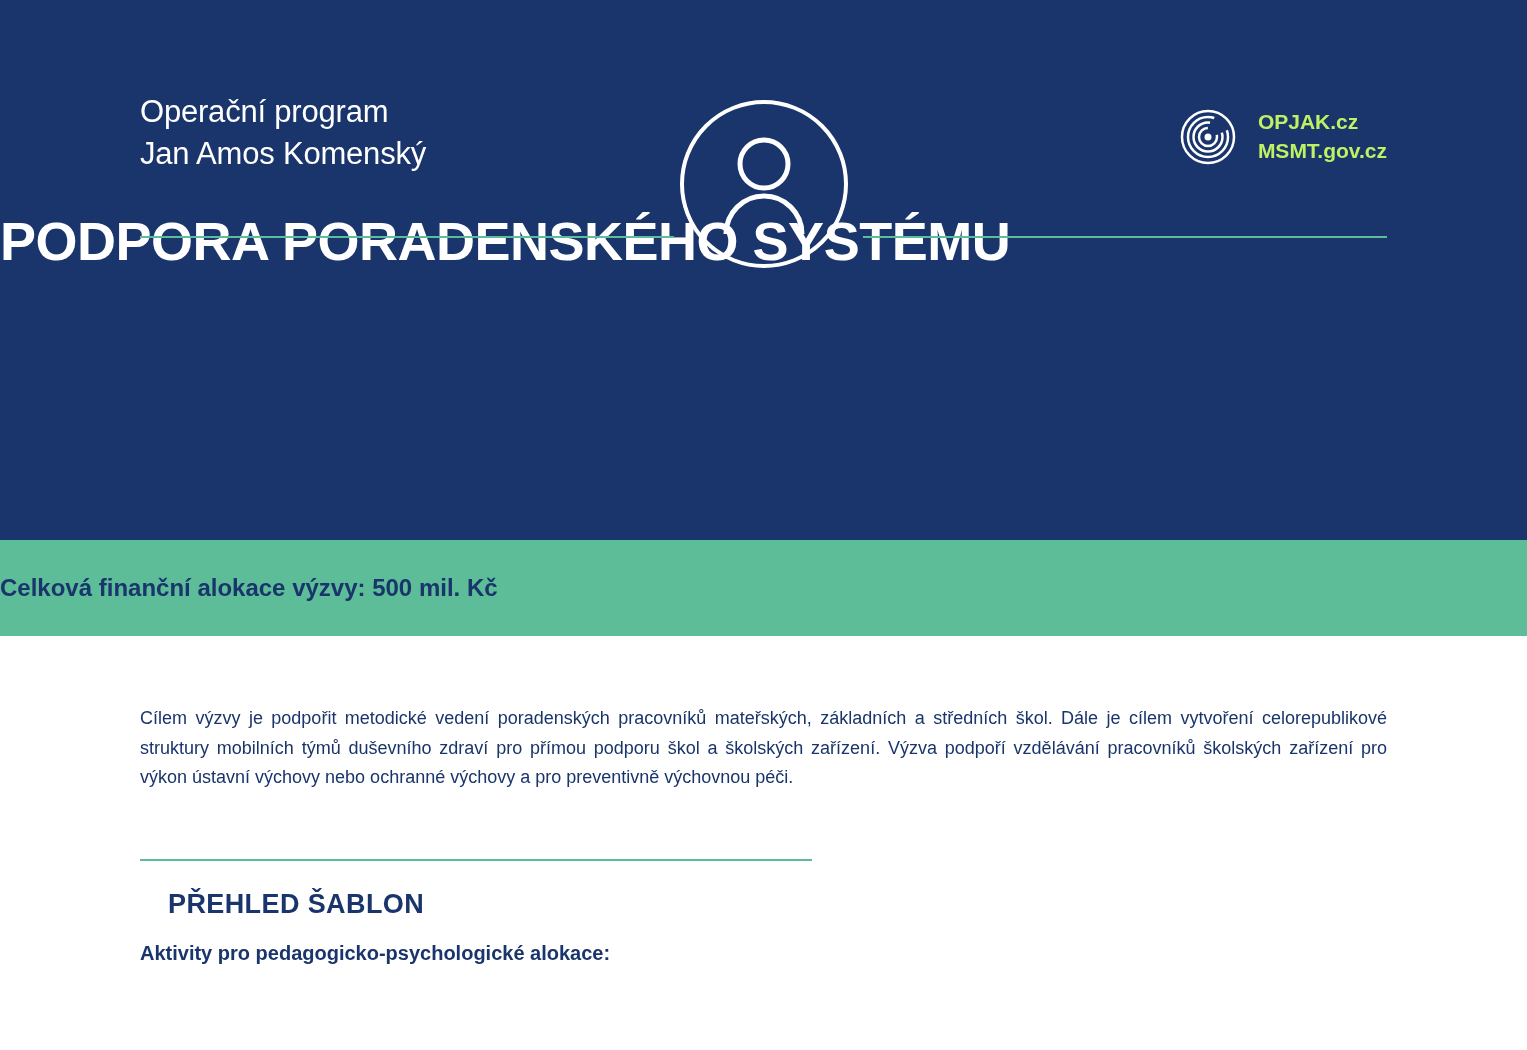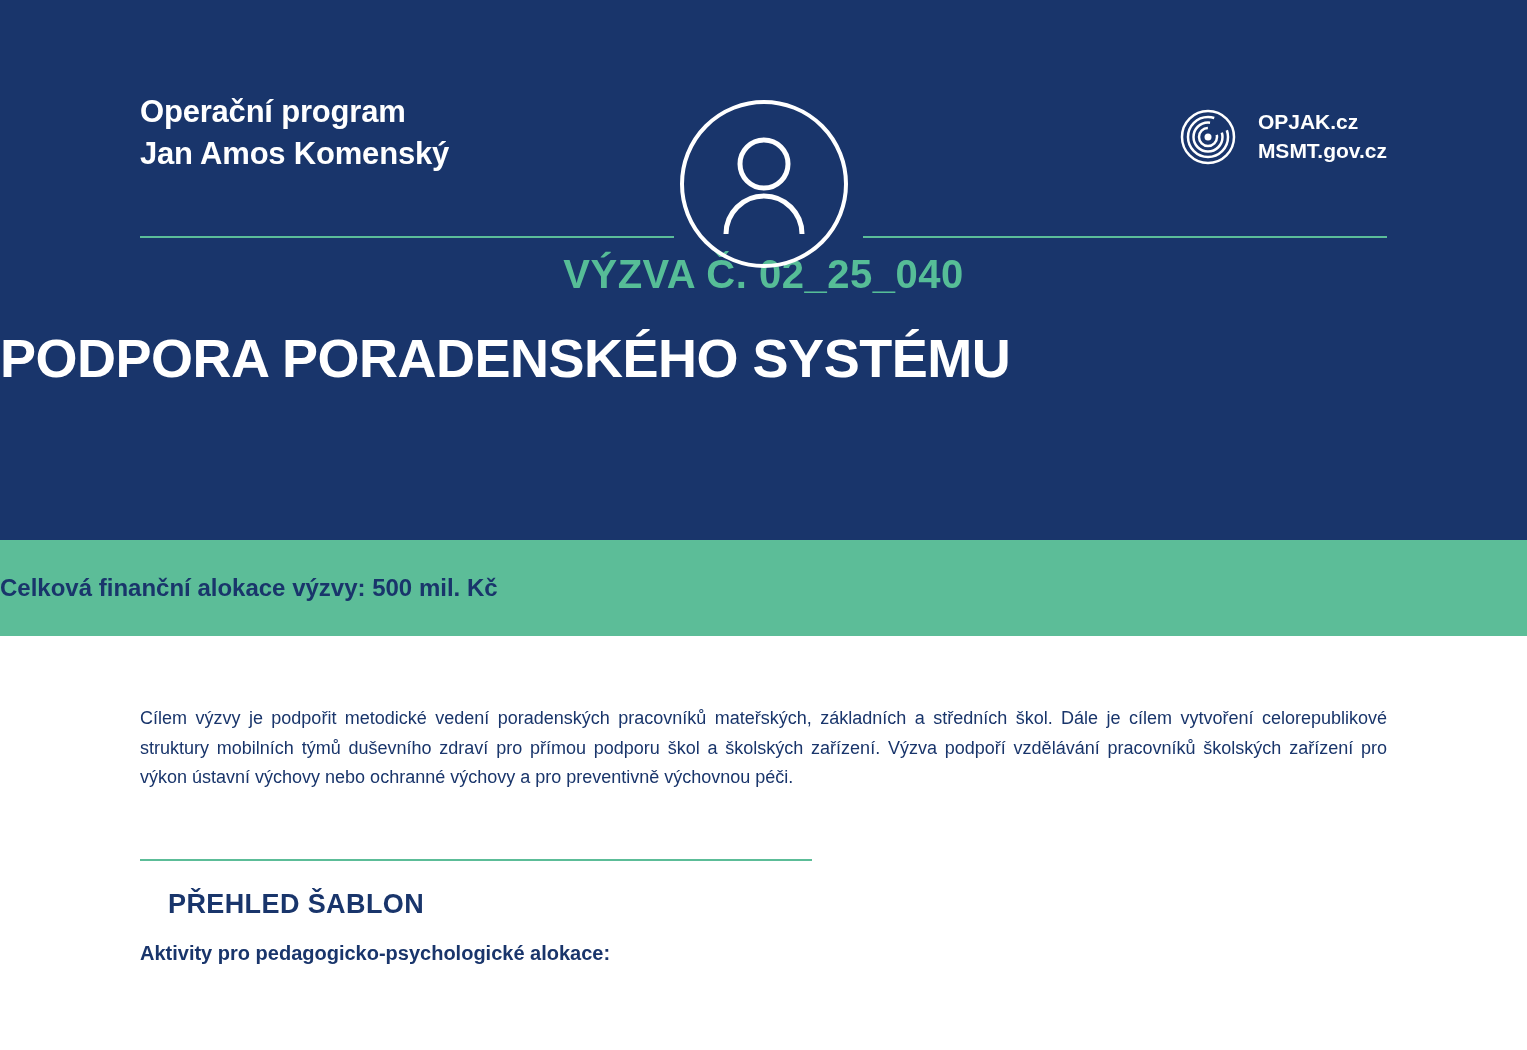--- a/index.html
+++ b/index.html
@@ -26,21 +26,21 @@
     display: flex;
     align-items: center;
     padding: 85px 140px 0 140px;
     height: 180px;
     position: relative;
   }
 
   .op-title {
     color: #ffffff;
     font-size: 31px;
-    font-weight: bold;
+    font-weight: normal;
     line-height: 1.33;
     letter-spacing: -0.2px;
     white-space: pre-line;
     flex: 0 0 auto;
   }
 
   .header-center {
     position: absolute;
     left: 50%;
     top: 100px;
@@ -60,21 +60,21 @@
   .brand {
     position: absolute;
     right: 140px;
     top: 108px;
     display: flex;
     align-items: center;
     gap: 22px;
   }
 
   .brand-text {
-    color: #ffffff;
+    color: #bef264;
     font-size: 21px;
     font-weight: bold;
     line-height: 1.38;
     white-space: pre-line;
   }
 
   
   .rule {
     position: absolute;
     top: 236px;
@@ -189,21 +189,20 @@
       <circle cx="28" cy="28" r="9" fill="none" stroke="#ffffff" stroke-width="2.5" stroke-dasharray="42 12"></circle>
       <circle cx="28" cy="28" r="3.5" fill="#ffffff"></circle>
     </svg>
     <div class="brand-text">OPJAK.cz
 MSMT.gov.cz</div>
   </div>
 
   <div class="rule rule-left"></div>
   <div class="rule rule-right"></div>
 
-  <div class="vyzva-no">VÝZVA Č. 02_25_040</div>
 
   <div class="main-title">PODPORA PORADENSKÉHO SYSTÉMU</div>
 </div>
 
 <div class="alloc-bar">
   <div class="alloc-text">Celková finanční alokace výzvy: 500 mil. Kč</div>
 </div>
 
 <div class="body-wrap">
 

